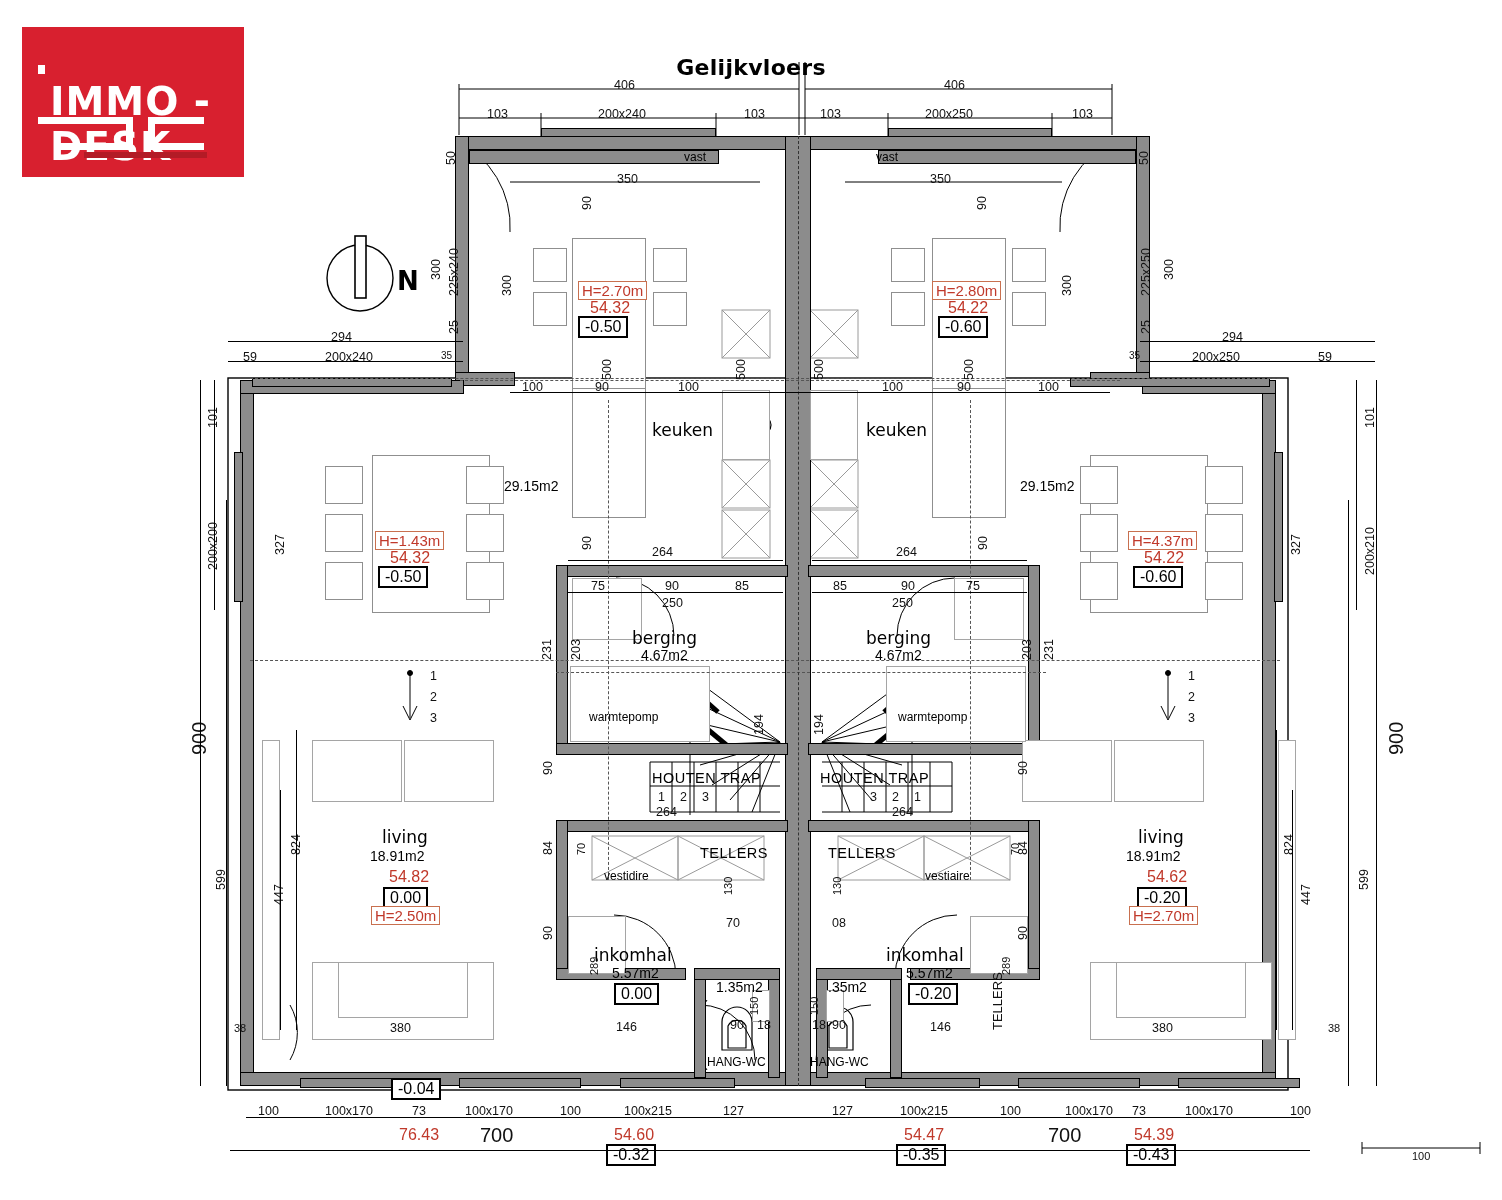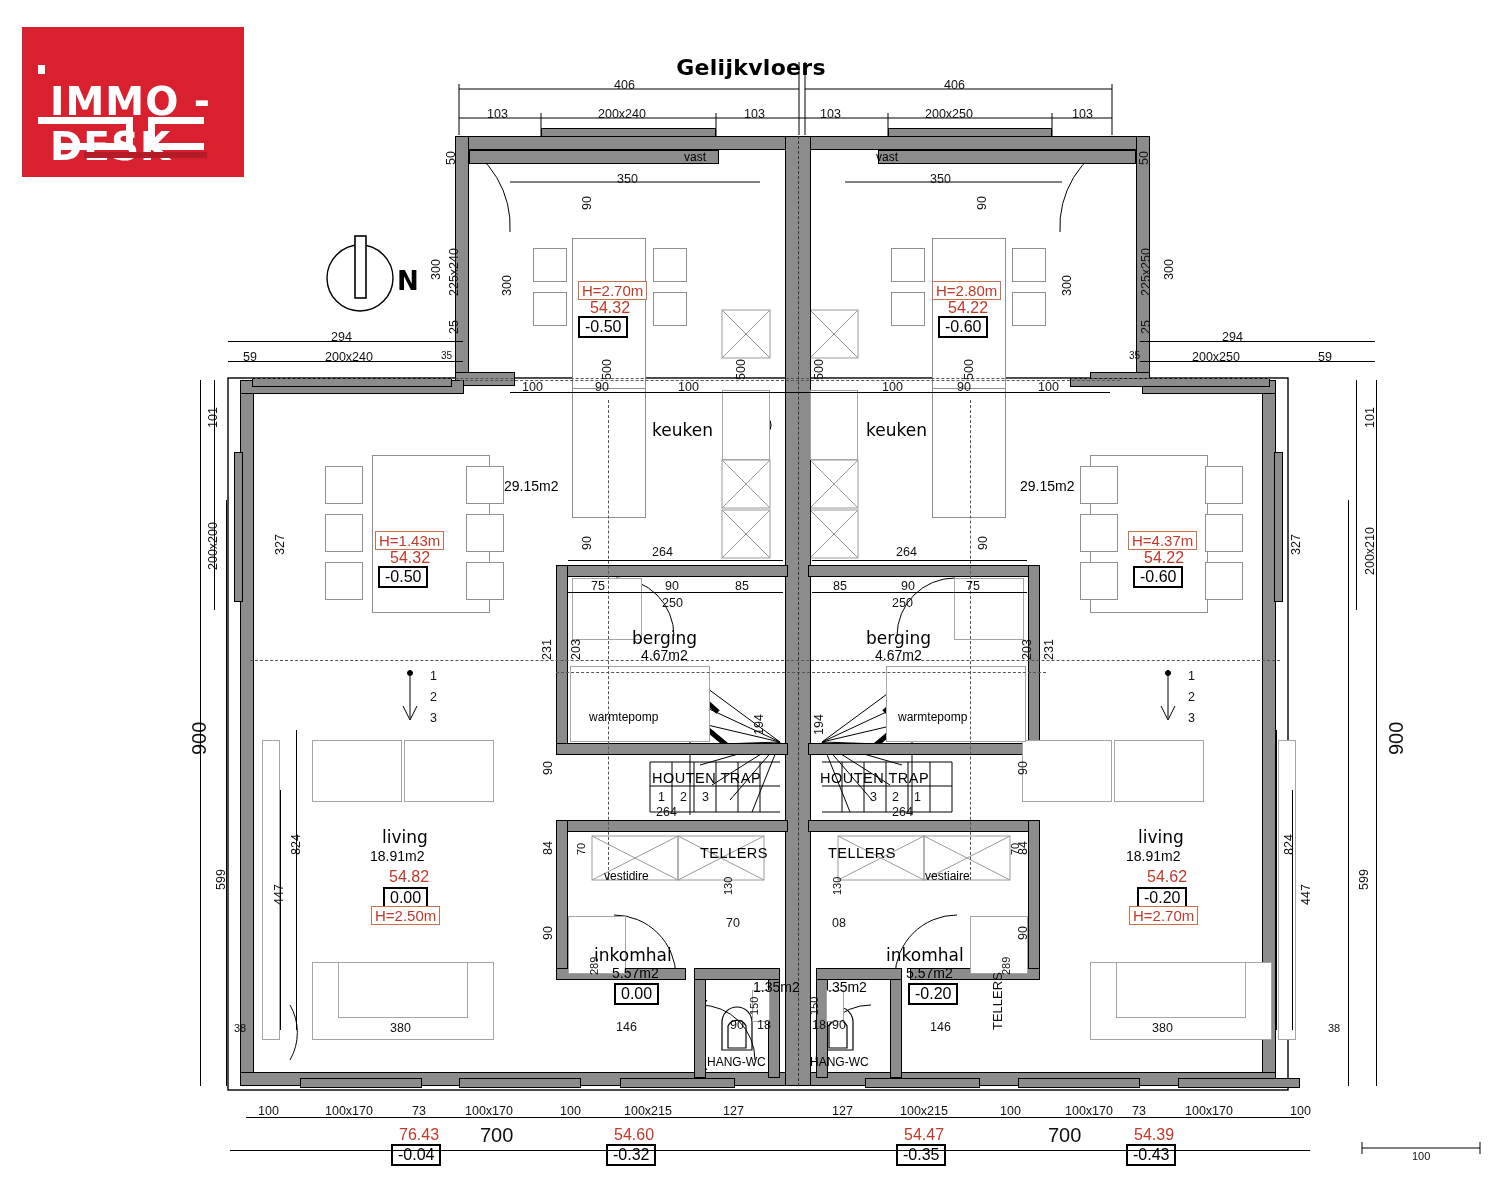--- a/index.html
+++ b/index.html
@@ -420,21 +420,21 @@
 <div class="tagBox" style="left:1137px;top:887px;">-0.20</div>
 <div class="tagH" style="left:1129px;top:906px;">H=2.70m</div>
 
 <div class="rlabel" style="left:594px;top:945px;">inkomhal</div>
 <div class="rarea" style="left:612px;top:965px;">5.57m2</div>
 <div class="tagBox" style="left:614px;top:983px;">0.00</div>
 <div class="rlabel" style="left:886px;top:945px;">inkomhal</div>
 <div class="rarea" style="left:906px;top:965px;">5.57m2</div>
 <div class="tagBox" style="left:908px;top:983px;">-0.20</div>
 
-<div class="rarea" style="left:753px;top:979px;">1.35m2</div>
+<div class="rarea" style="left:716px;top:979px;">1.35m2</div>
 <div class="rarea" style="left:828px;top:979px;">.35m2</div>
 <div class="rsmall" style="left:707px;top:1055px;">HANG-WC</div>
 <div class="rsmall" style="left:810px;top:1055px;">HANG-WC</div>
 <div class="dim" style="left:730px;top:1018px;">90</div>
 <div class="dim" style="left:757px;top:1018px;">18</div>
 <div class="dim" style="left:832px;top:1018px;">90</div>
 <div class="dim" style="left:812px;top:1018px;">18</div>
 <div class="dimv" style="left:748px;top:1015px;font-size:11px;">150</div>
 <div class="dimv" style="left:808px;top:1015px;font-size:11px;">150</div>
 
@@ -555,21 +555,21 @@
 <div class="dim" style="left:723px;top:1104px;">127</div>
 <div class="dim" style="left:832px;top:1104px;">127</div>
 <div class="dim" style="left:900px;top:1104px;">100x215</div>
 <div class="dim" style="left:1000px;top:1104px;">100</div>
 <div class="dim" style="left:1065px;top:1104px;">100x170</div>
 <div class="dim" style="left:1132px;top:1104px;">73</div>
 <div class="dim" style="left:1185px;top:1104px;">100x170</div>
 <div class="dim" style="left:1290px;top:1104px;">100</div>
 
 <div class="tagRed" style="left:399px;top:1126px;">76.43</div>
-<div class="tagBox" style="left:391px;top:1144px;">-0.04</div>
+<div class="tagBox" style="left:391px;top:1078px;">-0.04</div>
 <div class="tagRed" style="left:614px;top:1126px;">54.60</div>
 <div class="tagBox" style="left:606px;top:1144px;">-0.32</div>
 <div class="tagRed" style="left:904px;top:1126px;">54.47</div>
 <div class="tagBox" style="left:896px;top:1144px;">-0.35</div>
 <div class="tagRed" style="left:1134px;top:1126px;">54.39</div>
 <div class="tagBox" style="left:1126px;top:1144px;">-0.43</div>
 
 <div class="dim dimbig" style="left:480px;top:1124px;">700</div>
 <div class="dim dimbig" style="left:1048px;top:1124px;">700</div>
 <div class="dim" style="left:1412px;top:1150px;font-size:11px;">100</div>

